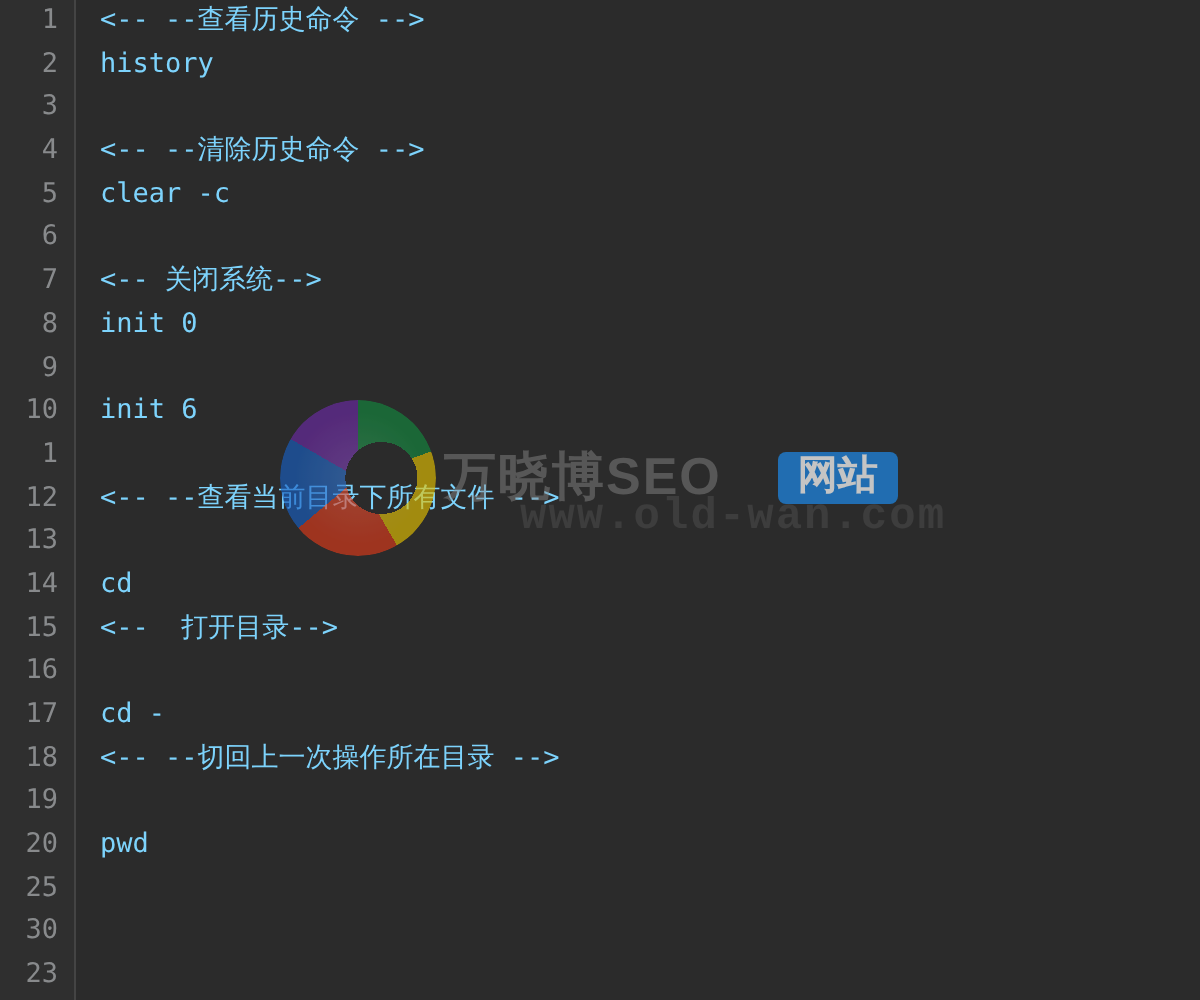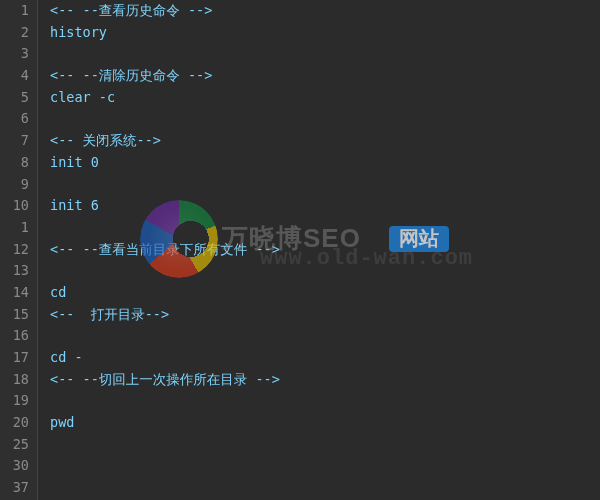--- a/index.html
+++ b/index.html
@@ -129,21 +129,21 @@
       <div>13</div>
       <div>14</div>
       <div>15</div>
       <div>16</div>
       <div>17</div>
       <div>18</div>
       <div>19</div>
       <div>20</div>
       <div>25</div>
       <div>30</div>
-      <div>37</div>
+      <div>23</div>
     </div>
 
   <div class="code" id="code">
       <div class="code-line">&lt;-- --查看历史命令 --&gt;</div>
       <div class="code-line">history</div>
       <div class="code-line"></div>
       <div class="code-line">&lt;-- --清除历史命令 --&gt;</div>
       <div class="code-line">clear -c</div>
       <div class="code-line"></div>
       <div class="code-line">&lt;-- 关闭系统--&gt;</div>

